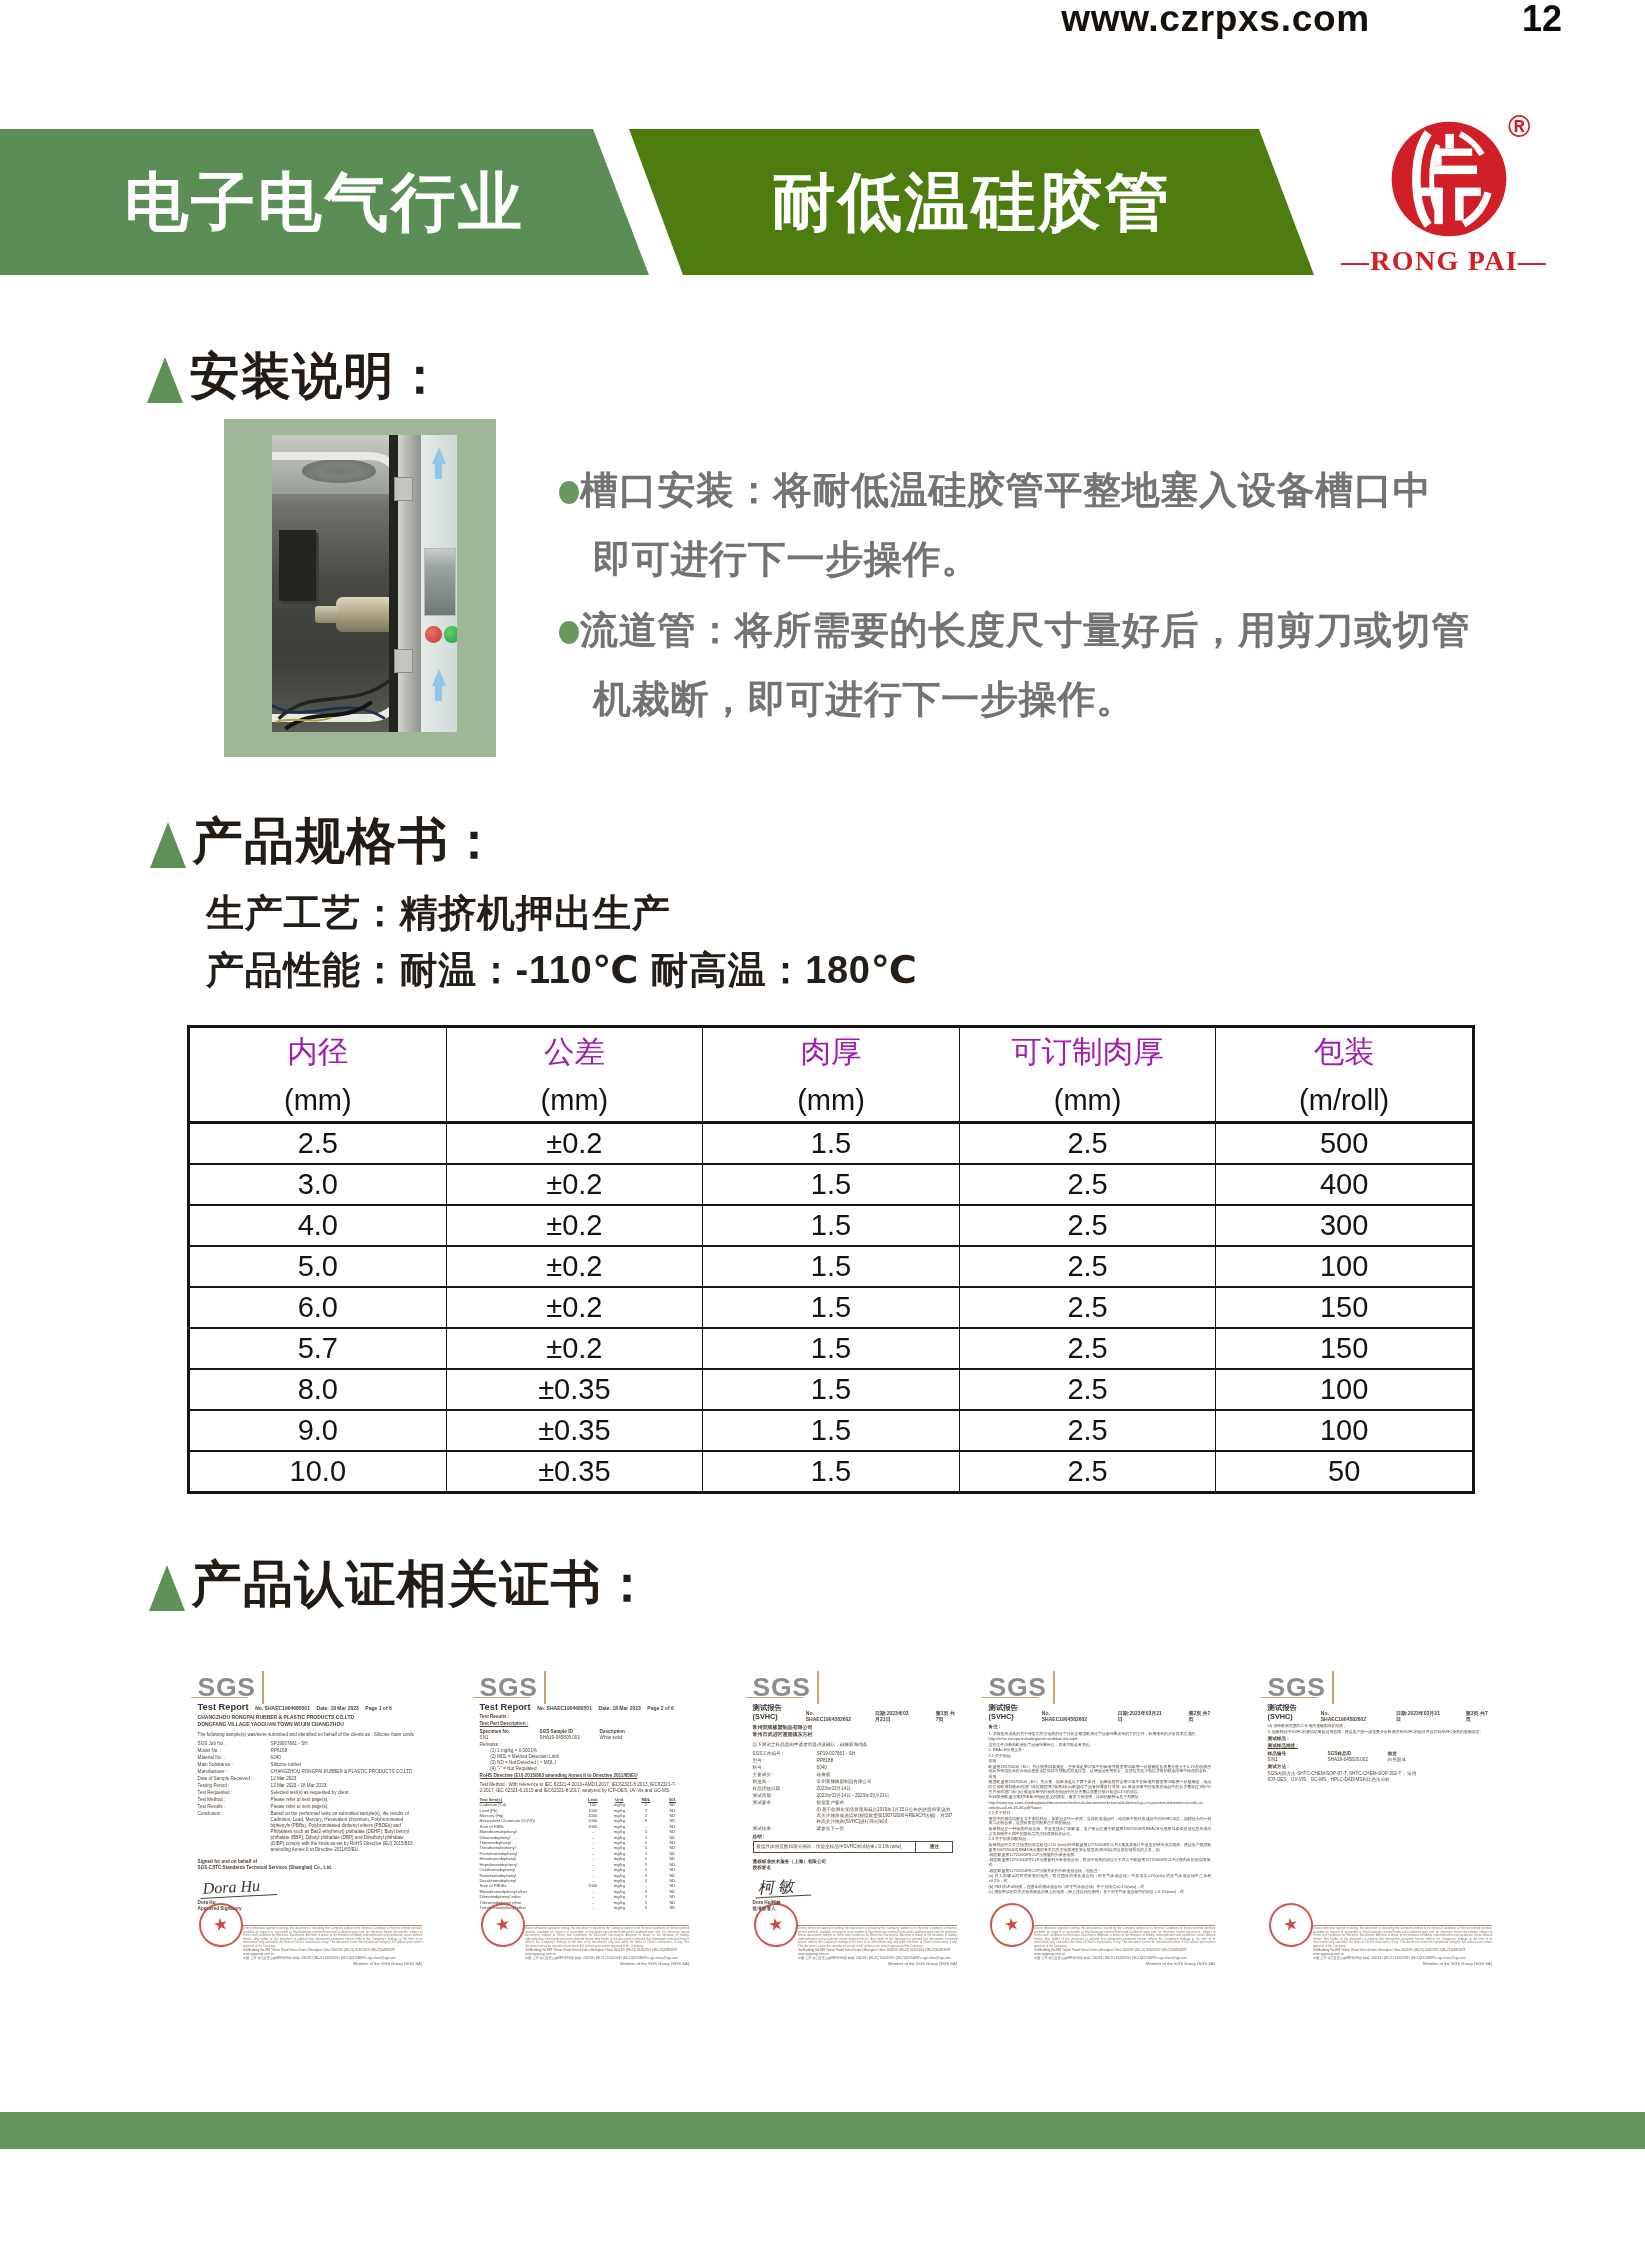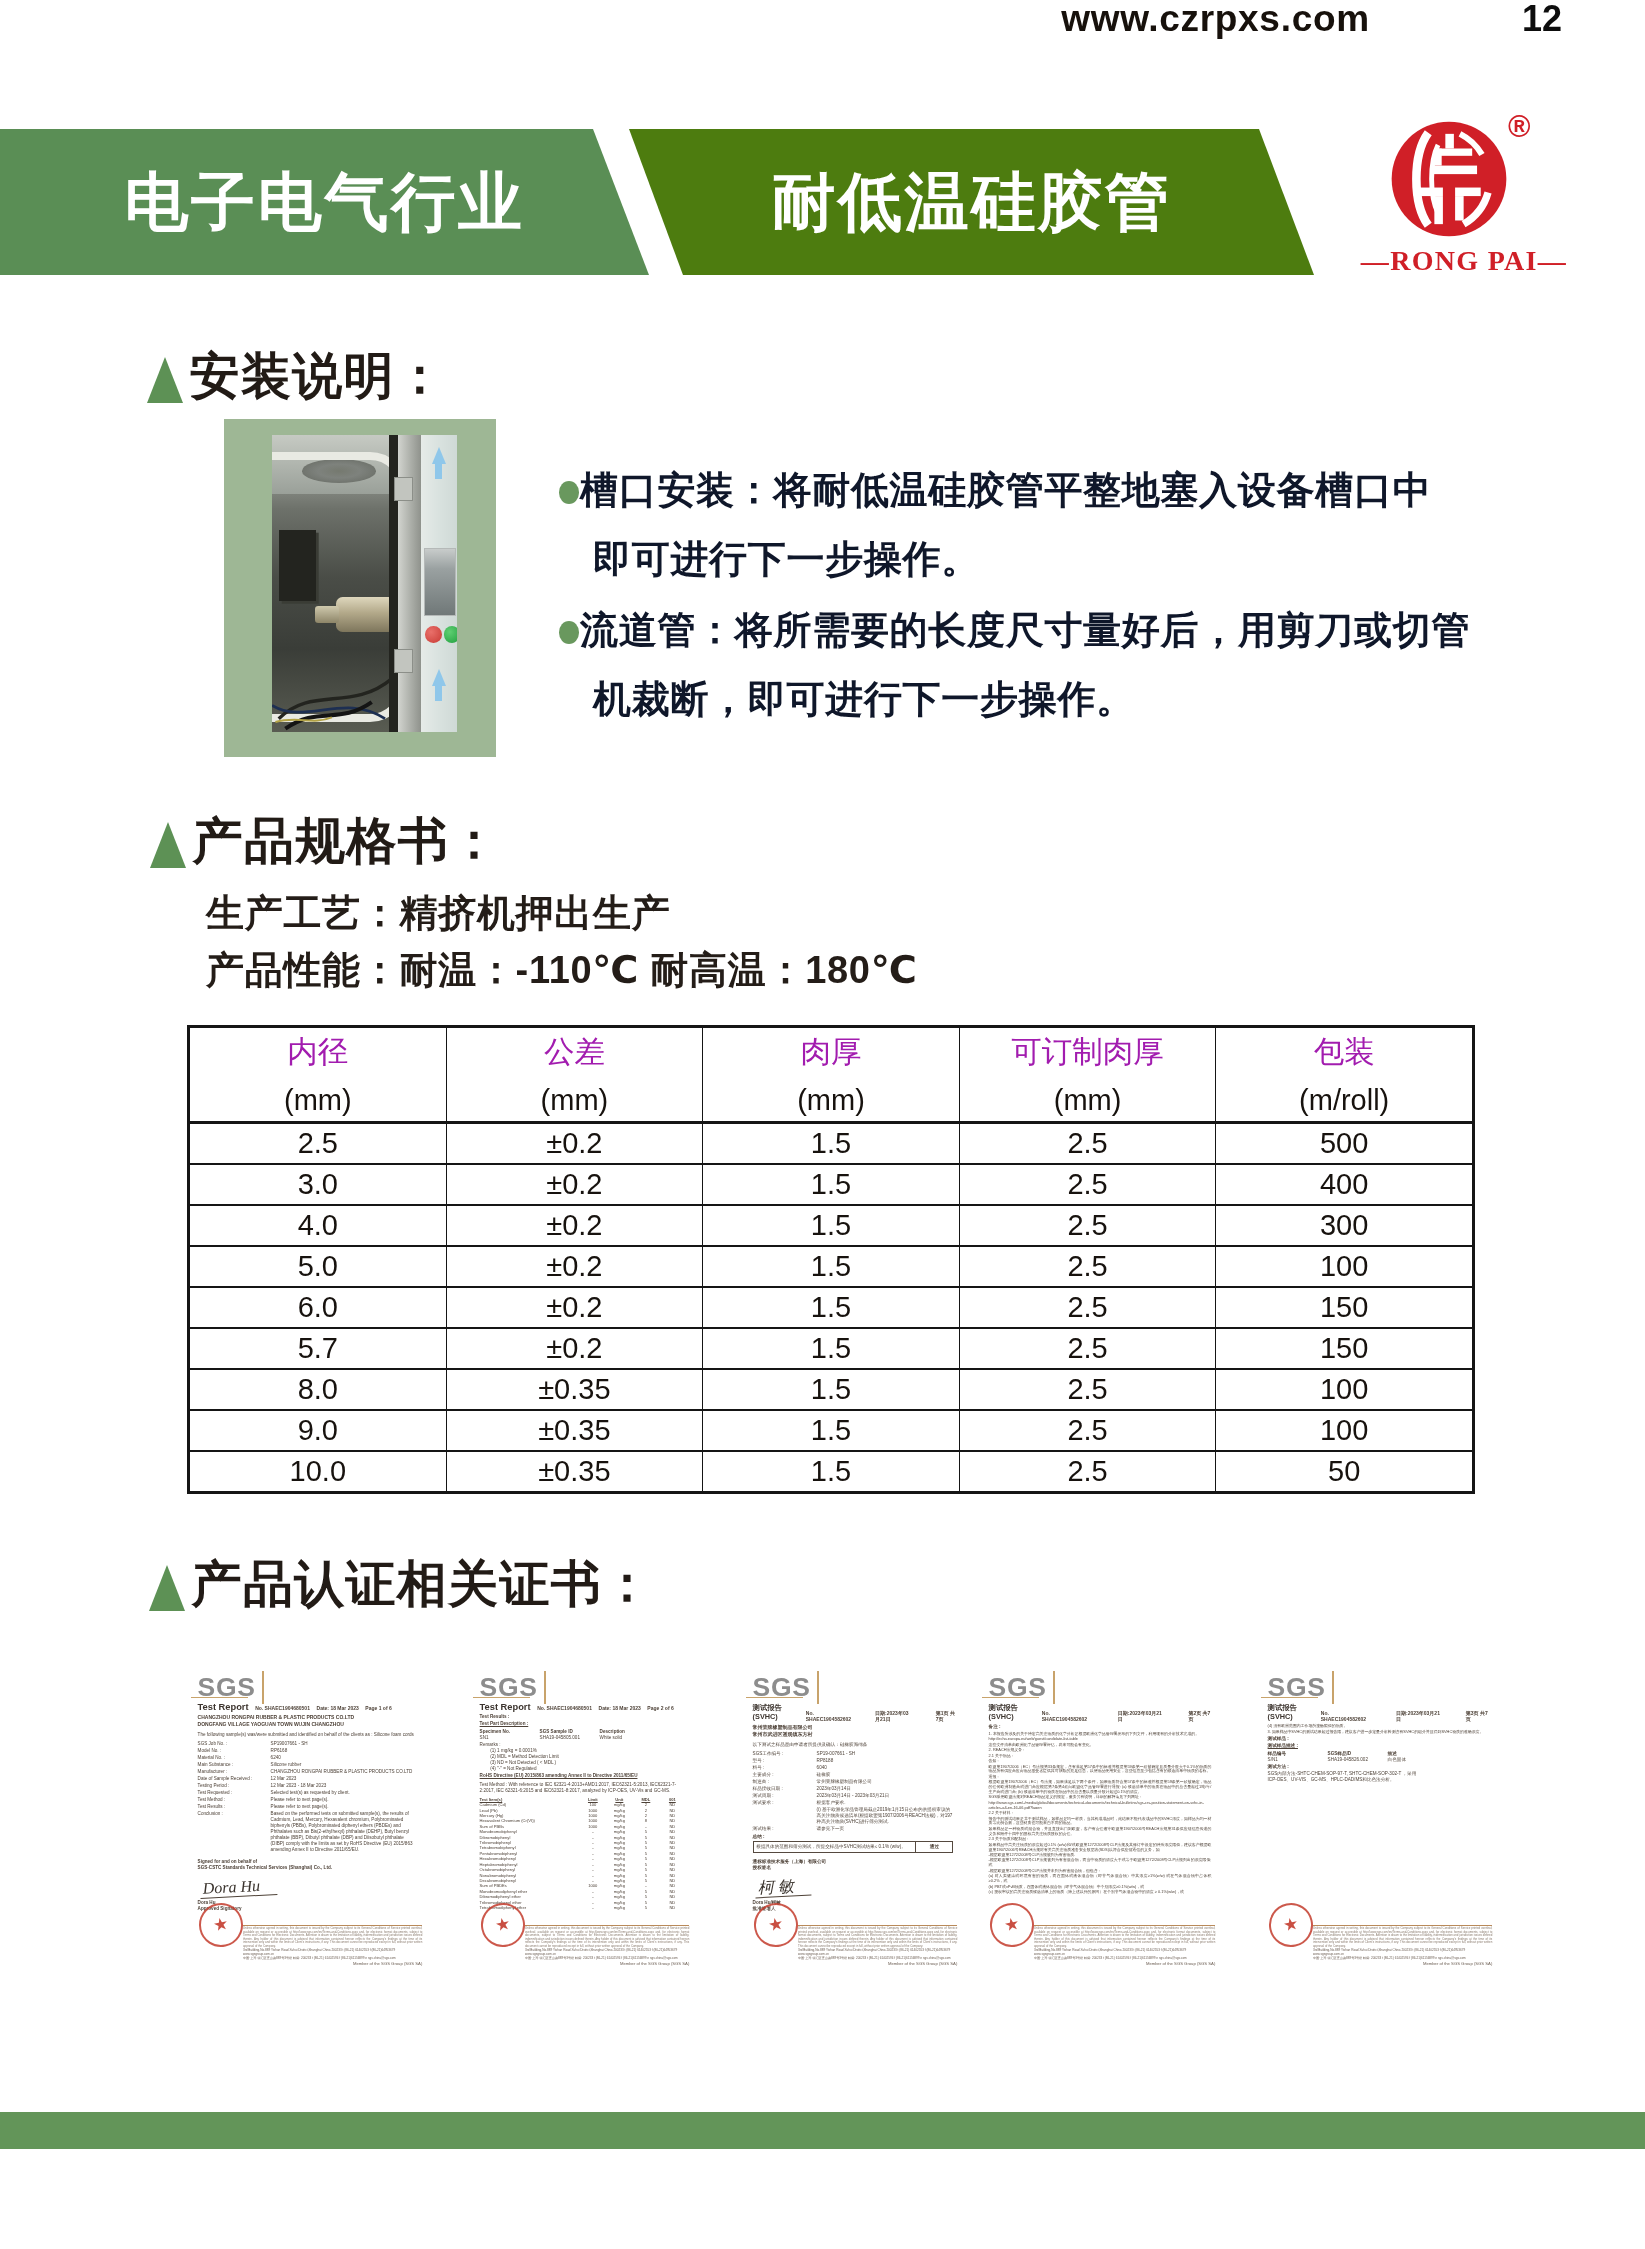--- a/index.html
+++ b/index.html
@@ -10,21 +10,21 @@
   .banner-left{position:absolute;left:0;top:129px;width:649px;height:146px;background:#5a8e55;
     clip-path:polygon(0 0,593px 0,649px 100%,0 100%);display:flex;align-items:center;justify-content:center;}
   .banner-left span{color:#fff;font-size:64px;font-weight:700;letter-spacing:2.7px;}
   .banner-right{position:absolute;left:629px;top:129px;width:685px;height:146px;background:#4d7c0f;
     clip-path:polygon(0 0,630px 0,685px 100%,54px 100%);display:flex;align-items:center;justify-content:center;}
   .banner-right span{color:#fff;font-size:64px;font-weight:700;letter-spacing:2.7px;}
 
   .logo{position:absolute;left:1341px;top:100px;width:239px;height:186px;}
   .logo svg{position:absolute;left:47px;top:18px;}
   .logo .reg{position:absolute;left:167px;top:9.3px;color:#d01f27;font-size:30.5px;font-weight:600;}
-  .logo .wordmark{position:absolute;left:0;top:145px;width:226px;text-align:right;color:#d01f27;
+  .logo .wordmark{position:absolute;left:0;top:145px;width:226px;text-align:left;color:#d01f27;
     font-family:"Liberation Serif","DejaVu Serif",serif;font-size:28px;font-weight:600;letter-spacing:1.3px;white-space:nowrap;}
 
   
   .tri{width:0;height:0;border-left:18px solid transparent;border-right:18px solid transparent;border-bottom:46px solid #5d9155;}
   .sec-head{position:absolute;display:flex;align-items:flex-end;gap:6.6px;}
   .sec-head h2{margin:0;font-size:50px;font-weight:700;color:#221b16;line-height:53px;letter-spacing:1.3px;}
 
   
   .photo-frame{position:absolute;left:224px;top:419px;width:272px;height:338px;background:#9eb795;}
   .photo{position:absolute;left:48px;top:16px;width:185px;height:297px;overflow:hidden;background:#55584f;}
@@ -46,21 +46,21 @@
   .ph-arrow{position:absolute;left:10.6px;width:0;height:0;border-left:7.3px solid transparent;border-right:7.3px solid transparent;border-bottom:17px solid #8fc7ea;}
   .ph-arrow::after{content:"";position:absolute;left:-3.3px;top:17px;width:6.6px;height:14.6px;background:#8fc7ea;}
   .ph-arrow.top{top:12px;} .ph-arrow.bot{top:234px;}
   .ph-screen{position:absolute;left:2.7px;top:113px;width:30.5px;height:66px;border:1.3px solid #b5b9b8;
     background:linear-gradient(180deg,#c8cccb,#9aa1a1 30%,#707878);}
   .ph-btn{position:absolute;width:16.6px;height:16.6px;border-radius:50%;}
   .ph-btn.red{left:4px;top:191px;background:radial-gradient(circle at 35% 35%,#e9706a,#c83a34);}
   .ph-btn.green{left:22.6px;top:191px;background:radial-gradient(circle at 35% 35%,#5fcf72,#1f9e3d);}
 
   .bullet-dot{position:absolute;width:20px;height:22.6px;border-radius:50%;background:#69985e;}
-  .bullet-line{position:absolute;font-size:38px;font-weight:700;color:#0f172a;white-space:nowrap;letter-spacing:0.7px;}
+  .bullet-line{position:absolute;font-size:38px;font-weight:700;color:#737373;white-space:nowrap;letter-spacing:0.7px;}
 
   
   .spec-line{position:absolute;font-size:38px;font-weight:700;color:#241d18;white-space:nowrap;letter-spacing:0.7px;}
 
   .spec-table{position:absolute;left:187px;top:1025px;width:1288px;border:3.3px solid #151515;background:#fff;box-sizing:border-box;}
   .st-head{display:flex;height:93px;border-bottom:3.3px solid #151515;}
   .st-hc{flex:1;display:flex;flex-direction:column;align-items:center;justify-content:center;gap:10.6px;border-left:1.3px solid #151515;}
   .st-hc:first-child{border-left:none;}
   .st-hname{font-size:30.5px;color:#a21caf;}
   .st-hunit{font-size:29px;color:#17120e;}

